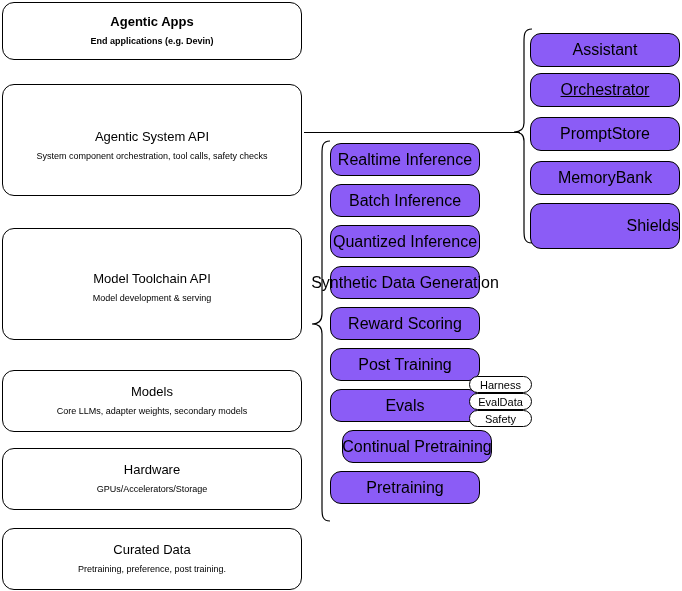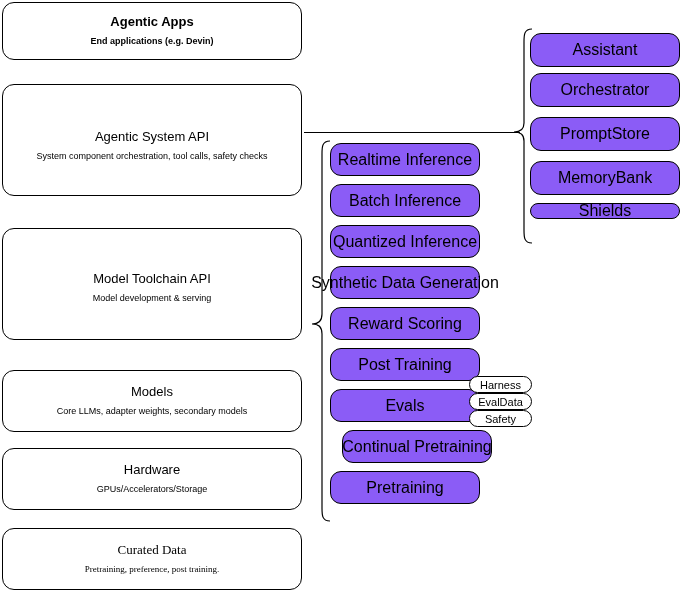--- a/index.html
+++ b/index.html
@@ -119,21 +119,21 @@
   <div class="stack-box" style="left:2px; top:448px; width:300px; height:62px;">
     <div class="bx-title">Hardware</div>
     <div class="bx-sub">GPUs/Accelerators/Storage</div>
   </div>
 
   <div class="stack-box" style="left:2px; top:370px; width:300px; height:62px;">
     <div class="bx-title">Models</div>
     <div class="bx-sub">Core LLMs, adapter weights, secondary models</div>
   </div>
 
-  <div class="stack-box" style="left:2px; top:528px; width:300px; height:62px;font-family:Liberation Serif, serif;">
+  <div class="stack-box" style="left:2px; top:528px; width:300px; height:62px;">
     <div class="bx-title">Curated Data</div>
     <div class="bx-sub">Pretraining, preference, post training.</div>
   </div>
 
   <div class="connector" style="left:304px; top:132px; width:216px; height:1px;"></div>
 
   <svg class="brace" style="left:306px; top:138px;" width="26" height="386" viewBox="0 0 26 386">
     <path d="M 24 3
              C 16 3, 16 9, 16 16
              L 16 176
@@ -187,26 +187,26 @@
              L 16 97
              C 16 104, 12 106, 6 106
              C 12 106, 16 108, 16 115
              L 16 204
              C 16 211, 16 217, 24 217"></path>
   </svg>
 
   <div class="pillbox" style="left:530px; top:33px; width:150px; height:34px;">
     <span>Assistant</span>
   </div>
-  <div class="pillbox" style="left:530px; top:73px; width:150px; height:34px;">
+  <div class="pillbox" style="left:530px; top:73px; width:150px; height:34px;text-decoration:underline;">
     <span>Orchestrator</span>
   </div>
   <div class="pillbox" style="left:530px; top:117px; width:150px; height:34px;">
     <span>PromptStore</span>
   </div>
   <div class="pillbox" style="left:530px; top:161px; width:150px; height:34px;">
     <span>MemoryBank</span>
   </div>
-  <div class="pillbox" style="left:530px; top:203px; width:150px; height:16px;">
+  <div class="pillbox" style="left:530px; top:203px; width:150px; height:46px;justify-content:flex-end;">
     <span>Shields</span>
   </div>
 
 </div>
 
 </body></html>

